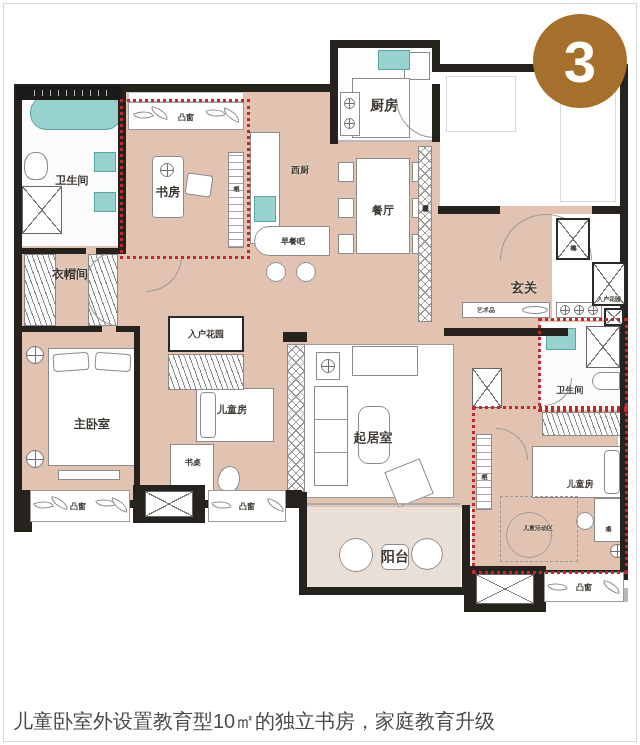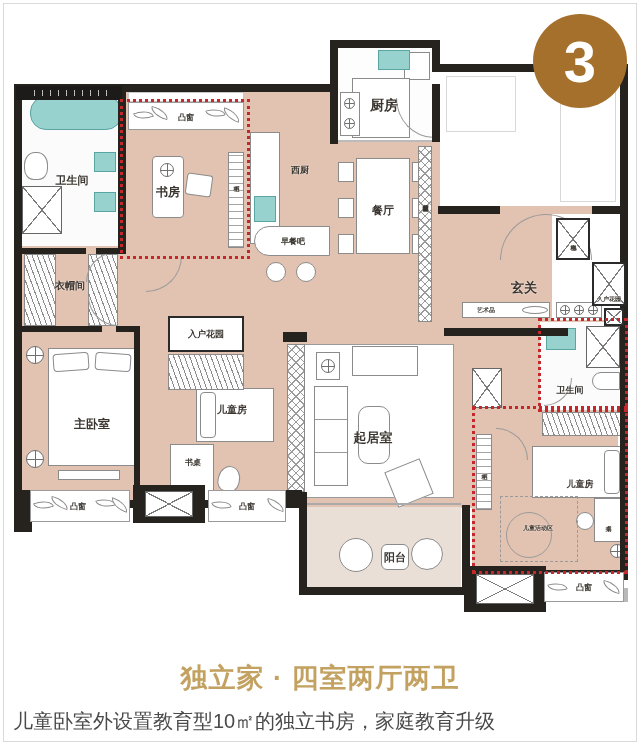--- a/index.html
+++ b/index.html
@@ -191,21 +191,21 @@
 
     <div class="lbl" style="left:524px;top:288px;font-size:13px;">玄关</div>
     <div class="arc arcTL" style="left:500px;top:214px;width:46px;height:46px;"></div>
     <div class="arc arcTR" style="left:546px;top:214px;width:46px;height:46px;"></div>
     <div class="f" style="left:462px;top:302px;width:88px;height:16px;"></div>
     <div class="f" style="left:522px;top:306px;width:26px;height:8px;border-radius:50%;"></div>
     <div class="lbl" style="left:486px;top:310px;font-size:6px;">艺术品</div>
 
     <div class="hang" style="left:24px;top:254px;width:32px;height:72px;"></div>
     <div class="hang" style="left:88px;top:254px;width:30px;height:72px;"></div>
-    <div class="lbl" style="left:70px;top:274px;font-size:10px;margin-top:12px;">衣帽间</div>
+    <div class="lbl" style="left:70px;top:274px;font-size:12px;">衣帽间</div>
     <div class="arc arcBL" style="left:88px;top:296px;width:30px;height:30px;"></div>
 
     <div class="f" style="left:168px;top:316px;width:76px;height:36px;border:2px solid #2a2a2a;"></div>
     <div class="lbl" style="left:206px;top:334px;font-size:9px;">入户花园</div>
     <div class="hang" style="left:168px;top:354px;width:76px;height:36px;"></div>
 
     <div class="f" style="left:48px;top:348px;width:88px;height:118px;"></div>
     <div class="f" style="left:53px;top:353px;width:36px;height:18px;transform:rotate(-4deg);border-radius:4px;"></div>
     <div class="f" style="left:95px;top:353px;width:36px;height:18px;transform:rotate(4deg);border-radius:4px;"></div>
     <div class="sym" style="left:26px;top:346px;width:18px;height:18px;"></div>
@@ -225,21 +225,21 @@
     <div class="f" style="left:316px;top:352px;width:24px;height:28px;"></div>
     <div class="sym" style="left:321px;top:359px;width:14px;height:14px;"></div>
     <div class="f" style="left:314px;top:386px;width:34px;height:100px;background-image:repeating-linear-gradient(0deg,transparent 0 32px,#9a9a9a 32px 33px);"></div>
     <div class="f" style="left:358px;top:406px;width:32px;height:58px;border-radius:10px;"></div>
     <div class="f" style="left:390px;top:464px;width:38px;height:38px;transform:rotate(-22deg);"></div>
     <div class="lbl" style="left:373px;top:438px;font-size:13px;">起居室</div>
 
     <div class="f" style="left:339px;top:538px;width:34px;height:34px;border-radius:50%;"></div>
     <div class="f" style="left:411px;top:538px;width:32px;height:32px;border-radius:50%;"></div>
     <div class="f" style="left:381px;top:544px;width:28px;height:26px;border-radius:6px;"></div>
-    <div class="lbl" style="left:395px;top:557px;font-size:11px;">阳台</div>
+    <div class="lbl" style="left:395px;top:557px;font-size:14px;">阳台</div>
 
     <div class="teal" style="left:546px;top:328px;width:30px;height:22px;"></div>
     <div class="xbox" style="left:586px;top:326px;width:34px;height:42px;"></div>
     <div class="f" style="left:592px;top:372px;width:28px;height:18px;border-radius:9px 0 0 9px;"></div>
     <div class="lbl" style="left:570px;top:390px;font-size:9px;">卫生间</div>
     <div class="arc arcBR" style="left:544px;top:378px;width:28px;height:28px;"></div>
 
     <div class="hang" style="left:542px;top:412px;width:82px;height:24px;"></div>
     <div class="f" style="left:532px;top:446px;width:90px;height:52px;"></div>
     <div class="f" style="left:604px;top:450px;width:16px;height:44px;border-radius:4px;"></div>
@@ -254,15 +254,14 @@
     <div class="shelf" style="left:476px;top:434px;width:16px;height:76px;"></div>
     <div class="lbl v" style="left:484px;top:468px;font-size:6px;">书柜</div>
     <div class="arc arcTR" style="left:496px;top:428px;width:32px;height:32px;"></div>
 
   </div>
 
   <div id="badge">
     <span>3</span>
   </div>
 
-  <div id="footer-title">独立家 · 四室两厅两卫</div>
   <div id="footer-subtitle">儿童卧室外设置教育型10㎡的独立书房，家庭教育升级</div>
 </div>
 
 </body></html>

